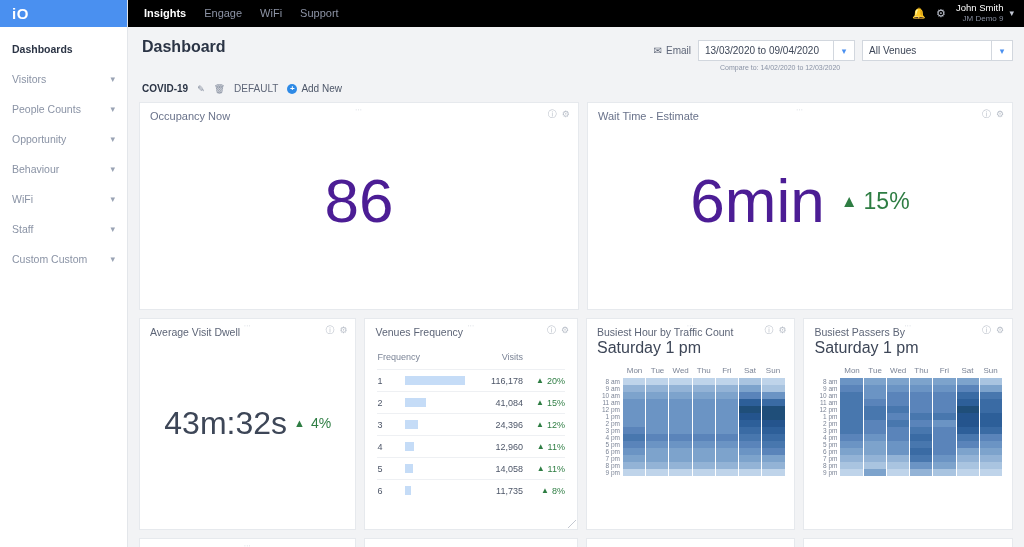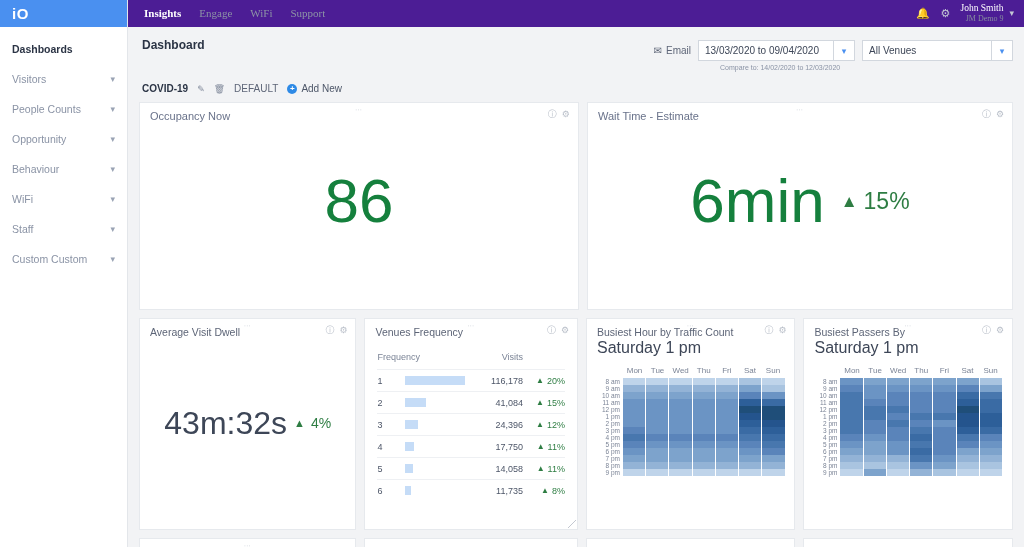--- a/index.html
+++ b/index.html
@@ -41,24 +41,23 @@
   .side-item.active { color: #2b3445; font-weight: 700; }
   .side-item .chev {
     color: #9aa3b4; font-size: 9px; line-height: 1;
   }
 
   
   .main { flex: 1; display: flex; flex-direction: column; min-width: 0; }
 
   .topbar {
     height: 27px;
-    background: #4c1d95;
+    background: #000000;
     display: flex; align-items: center;
     padding: 0 10px 0 16px;
-    font-family: Liberation Serif, serif;
   }
   .topnav { display: flex; gap: 18px; align-items: center; }
   .topnav-item {
     font-size: 11px; color: #8d94a6; cursor: pointer; line-height: 1;
   }
   .topnav-item.active { color: #ffffff; font-weight: 700; }
   .topbar-right {
     margin-left: auto; display: flex; align-items: center; gap: 10px;
   }
   .tb-icon { color: #c3c8d4; font-size: 11px; cursor: pointer; line-height: 1; }
@@ -70,21 +69,21 @@
 
   
   .content {
     flex: 1; padding: 0 11px 0 11px;
     background: #f2f3f5; overflow: hidden;
   }
   .page-head {
     display: flex; align-items: flex-start;
     padding: 11px 0 0 0;
   }
-  .page-title { font-size: 12px; font-weight: 700; color: #2b3445; padding-left: 3px; }
+  .page-title { font-size: 16px; font-weight: 700; color: #2b3445; padding-left: 3px; }
   .head-right { margin-left: auto; display: flex; align-items: flex-start; gap: 7px; padding-top: 2px; }
   .email-btn {
     display: flex; align-items: center; gap: 4px;
     font-size: 10px; color: #5d6577; cursor: pointer; padding-top: 5px;
   }
   .date-wrap { display: flex; flex-direction: column; }
   .select-box {
     display: flex; align-items: stretch;
     background: #fff; border: 1px solid #d2d7de;
     height: 21px; width: 157px;
@@ -144,21 +143,21 @@
     width: 8px; height: 8px;
     background: linear-gradient(135deg, transparent 45%, #c3c8d1 45%, #c3c8d1 55%, transparent 55%);
     cursor: nwse-resize;
   }
 
   .kpi-body {
     display: flex; align-items: center; justify-content: center;
     gap: 16px;
   }
   .kpi-huge {
-    font-size: 62px; color: #15803d; font-weight: 400; line-height: 1;
+    font-size: 62px; color: #4c1d95; font-weight: 400; line-height: 1;
   }
   .kpi-mid { font-size: 32px; color: #3d4657; line-height: 1; }
   .trend { display: flex; align-items: center; gap: 6px; color: #2e7d43; }
   .trend .tri { font-size: 17px; line-height: 1; }
   .trend .pct { font-size: 23px; }
   .trend.small .tri { font-size: 11px; }
   .trend.small .pct { font-size: 14px; }
 
   
   .freq-table { padding: 14px 12px 0 12px; }
@@ -405,21 +404,21 @@
                       <span class="bar" style="display:block;width:21%"></span>
                     </span>
                     <span class="col-visits">24,396</span>
                     <span class="col-delta"><span class="tri">▲</span>12%</span>
                   </div>
                   <div class="freq-row">
                     <span class="col-freq">4</span>
                     <span class="col-bar">
                       <span class="bar" style="display:block;width:15%"></span>
                     </span>
-                    <span class="col-visits">17,750</span>
+                    <span class="col-visits">12,960</span>
                     <span class="col-delta"><span class="tri">▲</span>11%</span>
                   </div>
                   <div class="freq-row">
                     <span class="col-freq">5</span>
                     <span class="col-bar">
                       <span class="bar" style="display:block;width:12%"></span>
                     </span>
                     <span class="col-visits">14,058</span>
                     <span class="col-delta"><span class="tri">▲</span>11%</span>
                   </div>

